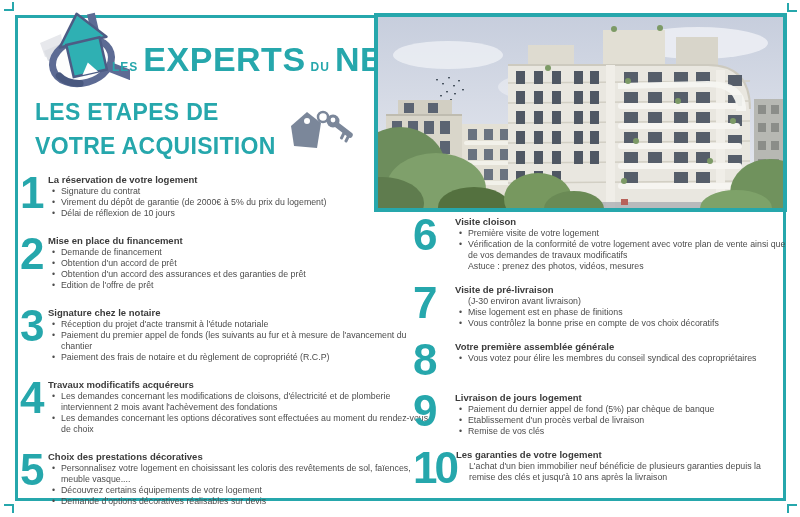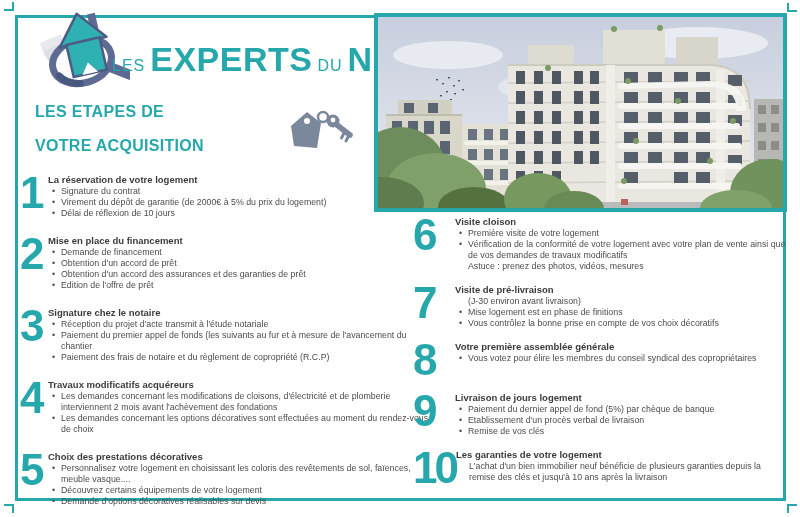--- a/index.html
+++ b/index.html
@@ -22,26 +22,26 @@
   .mark{position:absolute;width:10px;height:9px;border:0 solid var(--teal)}
   .mark.tl{left:4px;top:2px;border-right-width:2px;border-bottom-width:2px}
   .mark.tr{right:3px;top:3px;border-left-width:2px;border-bottom-width:2px}
   .mark.br{right:3px;bottom:4px;border-left-width:2px;border-top-width:2px}
   .mark.bl{left:4px;bottom:4px;border-right-width:2px;border-top-width:2px}
 
   
   .logo-icon{position:absolute;left:34px;top:1px;width:96px;height:96px}
   .logo-text{position:absolute;left:112px;top:40px;display:flex;align-items:baseline;
     gap:5px;color:var(--teal);white-space:nowrap}
-  .logo-text .sm{font-size:16px;font-weight:400;letter-spacing:1px}
+  .logo-text .sm{font-size:12px;font-weight:700;letter-spacing:1px}
   .logo-text .lg{font-size:34px;font-weight:700;letter-spacing:.5px}
 
   
   .page-title{position:absolute;left:35px;top:95px;color:var(--teal);
-    font-size:16px;font-weight:700;line-height:34px;letter-spacing:.3px}
+    font-size:23px;font-weight:700;line-height:34px;letter-spacing:.3px}
 
   .keys-icon{position:absolute;left:282px;top:103px;width:72px;height:54px}
 
   
   .photo{position:absolute;left:374px;top:13px;width:413px;height:199px;
     border:4px solid var(--teal);overflow:hidden;background:#dfe3ec}
   .photo svg{display:block;width:100%;height:100%}
 
   
   .col{position:absolute}

